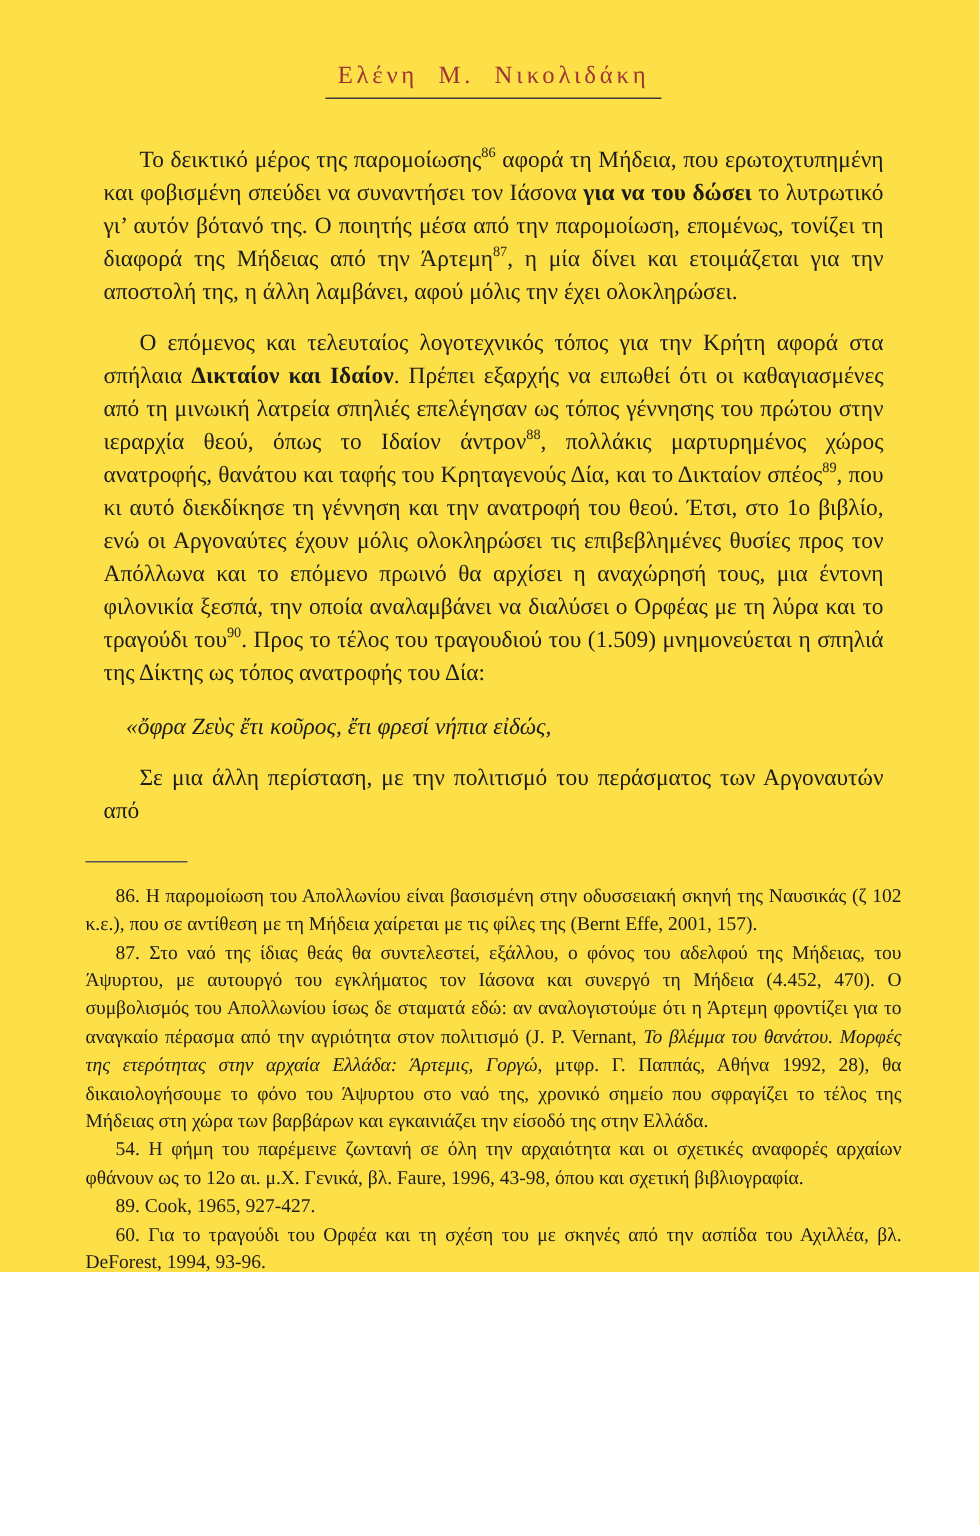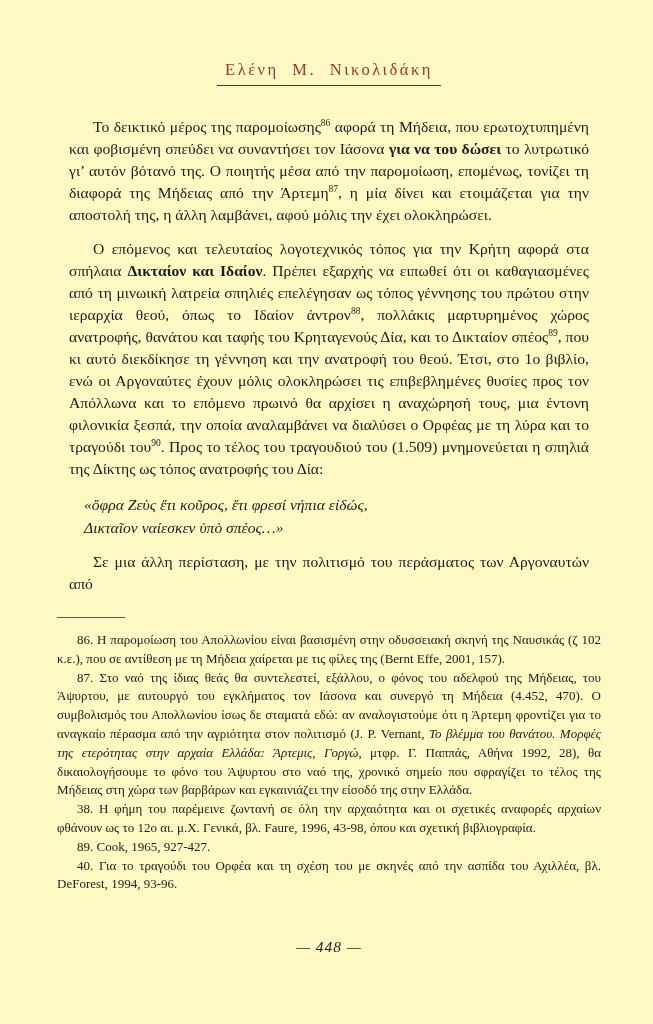--- a/index.html
+++ b/index.html
@@ -2,24 +2,24 @@
 <html lang="el"><head>
 <meta charset="utf-8">
 <style>
   html, body {
     margin: 0;
     padding: 0;
     background: #ffffff;
   }
   .page {
     width: 653px;
-    height: 1024px;
+    height: 848px;
     box-sizing: border-box;
-    background: #fef9c3;
-    padding: 60px 52px 0 57px;
+    background: #fde047;
+    padding: 40px 52px 0 57px;
     font-family: "Liberation Serif", "DejaVu Serif", serif;
     color: #1c1c1c;
     position: relative;
     overflow: hidden;
   }
   .author-wrap {
     text-align: center;
     margin: 0 0 30px 0;
   }
   .author {
@@ -85,37 +85,36 @@
   </div>
 
   <div class="body-text">
 
     <p><span>Το δεικτικό μέρος της παρομοίωσης</span><sup>86</sup><span> αφορά τη Μήδεια, που ερωτοχτυπημένη και φοβισμένη σπεύδει να συναντήσει τον Ιάσονα </span><b>για να του δώσει</b><span> το λυτρωτικό γι’ αυτόν βότανό της. Ο ποιητής μέσα από την παρομοίωση, επομένως, τονίζει τη διαφορά της Μήδειας από την Άρτεμη</span><sup>87</sup><span>, η μία δίνει και ετοιμάζεται για την αποστολή της, η άλλη λαμβάνει, αφού μόλις την έχει ολοκληρώσει.</span></p>
 
     <p><span>Ο επόμενος και τελευταίος λογοτεχνικός τόπος για την Κρήτη αφορά στα σπήλαια </span><b>Δικταίον και Ιδαίον</b><span>. Πρέπει εξαρχής να ειπωθεί ότι οι καθαγιασμένες από τη μινωική λατρεία σπηλιές επελέγησαν ως τόπος γέννησης του πρώτου στην ιεραρχία θεού, όπως το Ιδαίον άντρον</span><sup>88</sup><span>, πολλάκις μαρτυρημένος χώρος ανατροφής, θανάτου και ταφής του Κρηταγενούς Δία, και το Δικταίον σπέος</span><sup>89</sup><span>, που κι αυτό διεκδίκησε τη γέννηση και την ανατροφή του θεού. Έτσι, στο 1ο βιβλίο, ενώ οι Αργοναύτες έχουν μόλις ολοκληρώσει τις επιβεβλημένες θυσίες προς τον Απόλλωνα και το επόμενο πρωινό θα αρχίσει η αναχώρησή τους, μια έντονη φιλονικία ξεσπά, την οποία αναλαμβάνει να διαλύσει ο Ορφέας με τη λύρα και το τραγούδι του</span><sup>90</sup><span>. Προς το τέλος του τραγουδιού του (1.509) μνημονεύεται η σπηλιά της Δίκτης ως τόπος ανατροφής του Δία:</span></p>
 
     <div class="verse">
       <div>«ὄφρα Ζεὺς ἔτι κοῦρος, ἔτι φρεσί νήπια εἰδώς,</div>
-      <div>Δικταῖον ναίεσκεν ὑπὸ σπέος…»</div>
     </div>
 
 
     <p>Σε μια άλλη περίσταση, με την πολιτισμό του περάσματος των Αργοναυτών από</p>
 
   </div>
 
   <div class="footnotes">
     <div class="fn-rule"></div>
 
     <p><span>86.</span> <span>Η παρομοίωση του Απολλωνίου είναι βασισμένη στην οδυσσειακή σκηνή της Ναυσικάς (ζ 102 κ.ε.), που σε αντίθεση με τη Μήδεια χαίρεται με τις φίλες της (Bernt Effe, 2001, 157).</span></p>
 
     <p><span>87.</span> <span>Στο ναό της ίδιας θεάς θα συντελεστεί, εξάλλου, ο φόνος του αδελφού της Μήδειας, του Άψυρτου, με αυτουργό του εγκλήματος τον Ιάσονα και συνεργό τη Μήδεια (4.452, 470). Ο συμβολισμός του Απολλωνίου ίσως δε σταματά εδώ: αν αναλογιστούμε ότι η Άρτεμη φροντίζει για το αναγκαίο πέρασμα από την αγριότητα στον πολιτισμό (J. P. Vernant, </span><i>Το βλέμμα του θανάτου. Μορφές της ετερότητας στην αρχαία Ελλάδα: Άρτεμις, Γοργώ</i><span>, μτφρ. Γ. Παππάς, Αθήνα 1992, 28), θα δικαιολογήσουμε το φόνο του Άψυρτου στο ναό της, χρονικό σημείο που σφραγίζει το τέλος της Μήδειας στη χώρα των βαρβάρων και εγκαινιάζει την είσοδό της στην Ελλάδα.</span></p>
 
-    <p><span>38.</span> <span>Η φήμη του παρέμεινε ζωντανή σε όλη την αρχαιότητα και οι σχετικές αναφορές αρχαίων φθάνουν ως το 12ο αι. μ.Χ. Γενικά, βλ. Faure, 1996, 43-98, όπου και σχετική βιβλιογραφία.</span></p>
+    <p><span>54.</span> <span>Η φήμη του παρέμεινε ζωντανή σε όλη την αρχαιότητα και οι σχετικές αναφορές αρχαίων φθάνουν ως το 12ο αι. μ.Χ. Γενικά, βλ. Faure, 1996, 43-98, όπου και σχετική βιβλιογραφία.</span></p>
 
     <p><span>89.</span> <span>Cook, 1965, 927-427.</span></p>
 
-    <p><span>40.</span> <span>Για το τραγούδι του Ορφέα και τη σχέση του με σκηνές από την ασπίδα του Αχιλλέα, βλ. DeForest, 1994, 93-96.</span></p>
+    <p><span>60.</span> <span>Για το τραγούδι του Ορφέα και τη σχέση του με σκηνές από την ασπίδα του Αχιλλέα, βλ. DeForest, 1994, 93-96.</span></p>
   </div>
 
   <div class="page-number">— 448 —</div>
 
 </div>
 
 </body></html>

